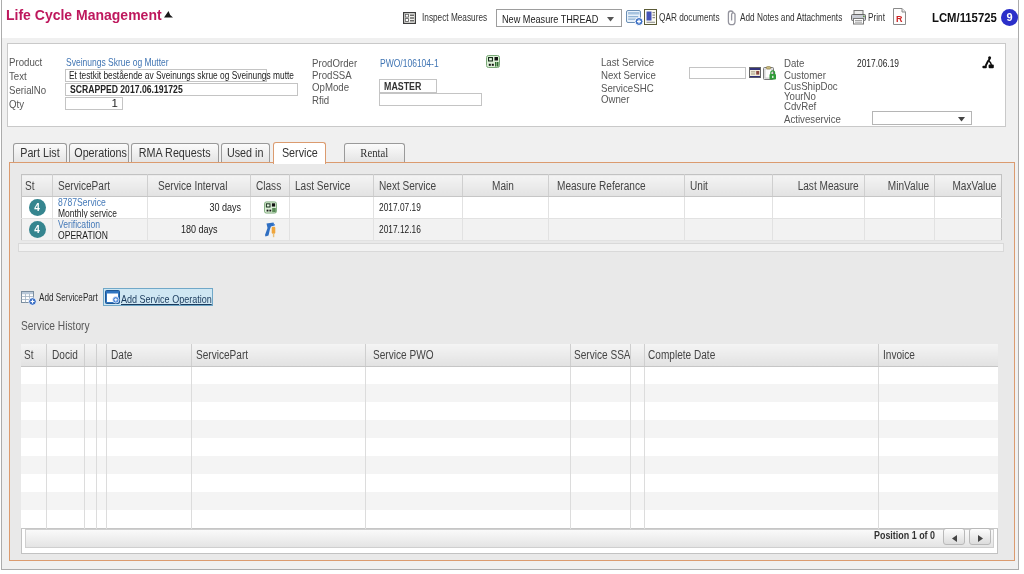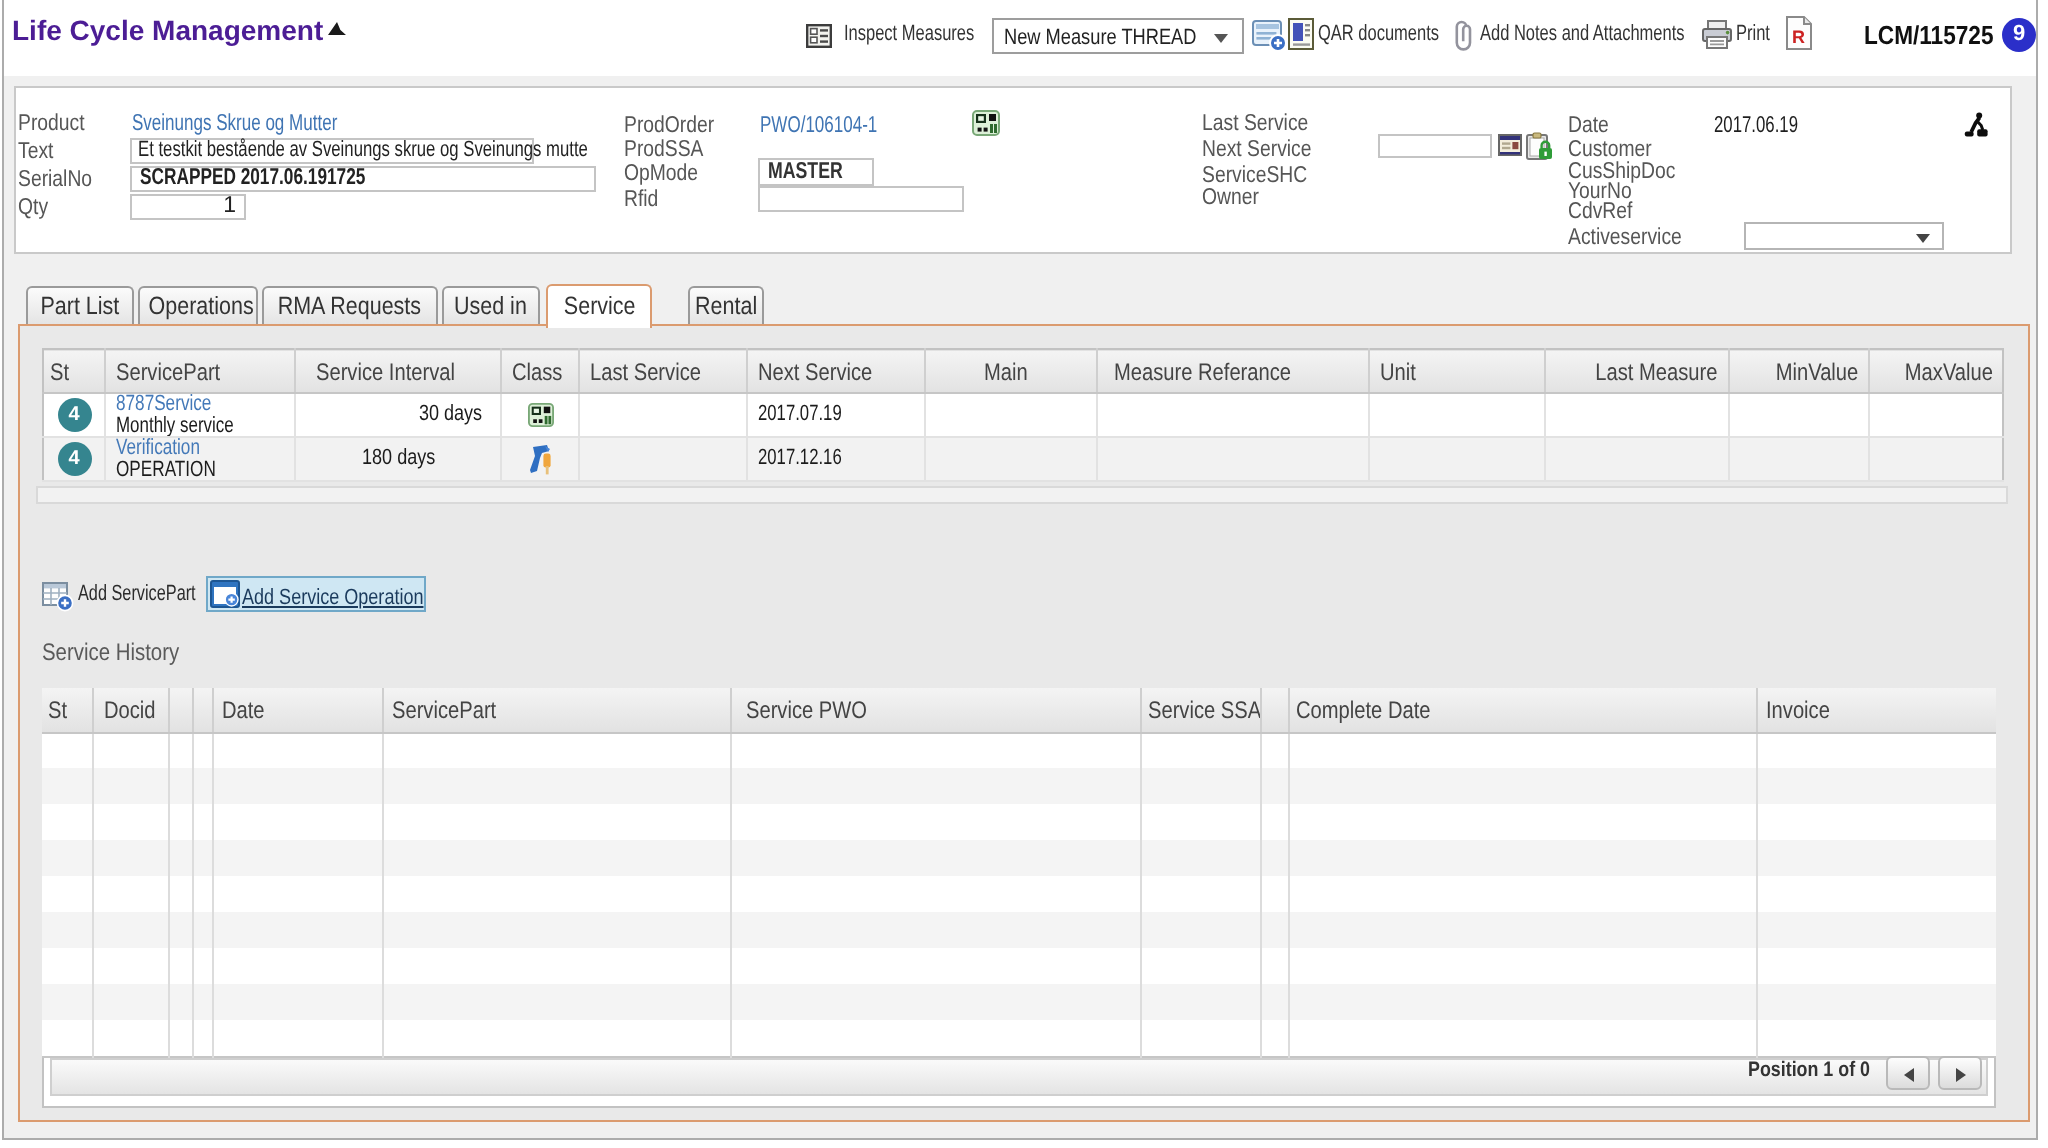--- a/index.html
+++ b/index.html
@@ -25,21 +25,21 @@
 .hr1 { height:18px; background:#fff; }
 .hr2 { height:18px; background:#f4f4f4; }
 .hc { border-right:1px solid #dcdcdc; }
 .pgbtn { position:absolute; width:22px; height:17px; background:linear-gradient(#fdfdfd,#dcdcdc); border:1px solid #b9b9b9; border-radius:3px; text-align:center; line-height:15px; }
 </style>
 </head>
 <body>
 <div id="win"></div>
 <div class="abs" style="left:1px;top:569px;width:1018px;height:1px;background:#acacac;"></div>
 
-  <div class="abs" style="left:6px;top:7px;font-size:14px;font-weight:bold;color:#4c1d95;white-space:nowrap;">Life Cycle Management</div>
+  <div class="abs" style="left:6px;top:7px;font-size:14px;font-weight:bold;color:#be185d;white-space:nowrap;">Life Cycle Management</div>
   <svg class="abs" style="left:164px;top:11px;" width="9" height="7" viewBox="0 0 9 7">
     <path d="M0 6.5 L4.5 0 L6.2 4 L9 6.5 Z" fill="#1a1a1a"></path>
   </svg>
 
   <svg class="abs" style="left:403px;top:12px;" width="13" height="12" viewBox="0 0 13 12">
     <rect x="0.5" y="0.5" width="12" height="11" fill="#f2f2ee" stroke="#3c3c3c" stroke-width="1.4"></rect>
     <rect x="2.3" y="2.3" width="3.2" height="2.8" fill="#fff" stroke="#555" stroke-width="0.8"></rect>
     <rect x="2.3" y="6.6" width="3.2" height="2.8" fill="#fff" stroke="#555" stroke-width="0.8"></rect>
     <rect x="7" y="2.6" width="4" height="1.2" fill="#4a4a4a"></rect>
     <rect x="7" y="5.4" width="4" height="1.2" fill="#4a4a4a"></rect>
@@ -166,21 +166,21 @@
     <path d="M8.8 2.8 L6.8 5.5 L4.6 10" stroke="#0d0d0d" stroke-width="1.9" fill="none"></path>
     <path d="M7.6 4.6 L9.6 6.8 L10.4 9" stroke="#0d0d0d" stroke-width="1.5" fill="none"></path>
     <rect x="1.4" y="9.8" width="4.4" height="2.4" rx="1" fill="#0d0d0d"></rect>
     <rect x="7.6" y="8.6" width="5.2" height="3.6" rx="1" fill="#0d0d0d"></rect>
   </svg>
 
   <div class="tab tabtxt" style="left:13px;width:54px;"><span class="sxc" style="transform:scaleX(0.86);">Part List</span></div>
   <div class="tab tabtxt" style="left:69px;width:60px;"><span class="sxc" style="transform:scaleX(0.86);">Operations</span></div>
   <div class="tab tabtxt" style="left:131px;width:88px;"><span class="sxc" style="transform:scaleX(0.86);">RMA Requests</span></div>
   <div class="tab tabtxt" style="left:221px;width:49px;"><span class="sxc" style="transform:scaleX(0.86);">Used in</span></div>
-  <div class="tab tabtxt" style="left:344px;width:38px;"><span class="sxc" style="transform:scaleX(0.86);">Rental</span></div>
+  <div class="tab tabtxt" style="left:344px;width:61px;font-family:Liberation Serif, serif;"><span class="sxc" style="transform:scaleX(0.86);">Rental</span></div>
   <div class="tab tabtxt" style="left:273px;width:53px;top:142px;height:22px;background:#fff;border:1px solid #db9b6f;border-bottom:none;z-index:5;line-height:20px;"><span class="sxc" style="transform:scaleX(0.86);">Service</span></div>
 
   <div id="panel"></div>
 
   <table class="abs" style="left:21px;top:174px;width:981px;background:#fff;border:1px solid #c2c2c2;">
     <colgroup>
       <col style="width:31px">
       <col style="width:95px">
       <col style="width:103px">
       <col style="width:39px">

